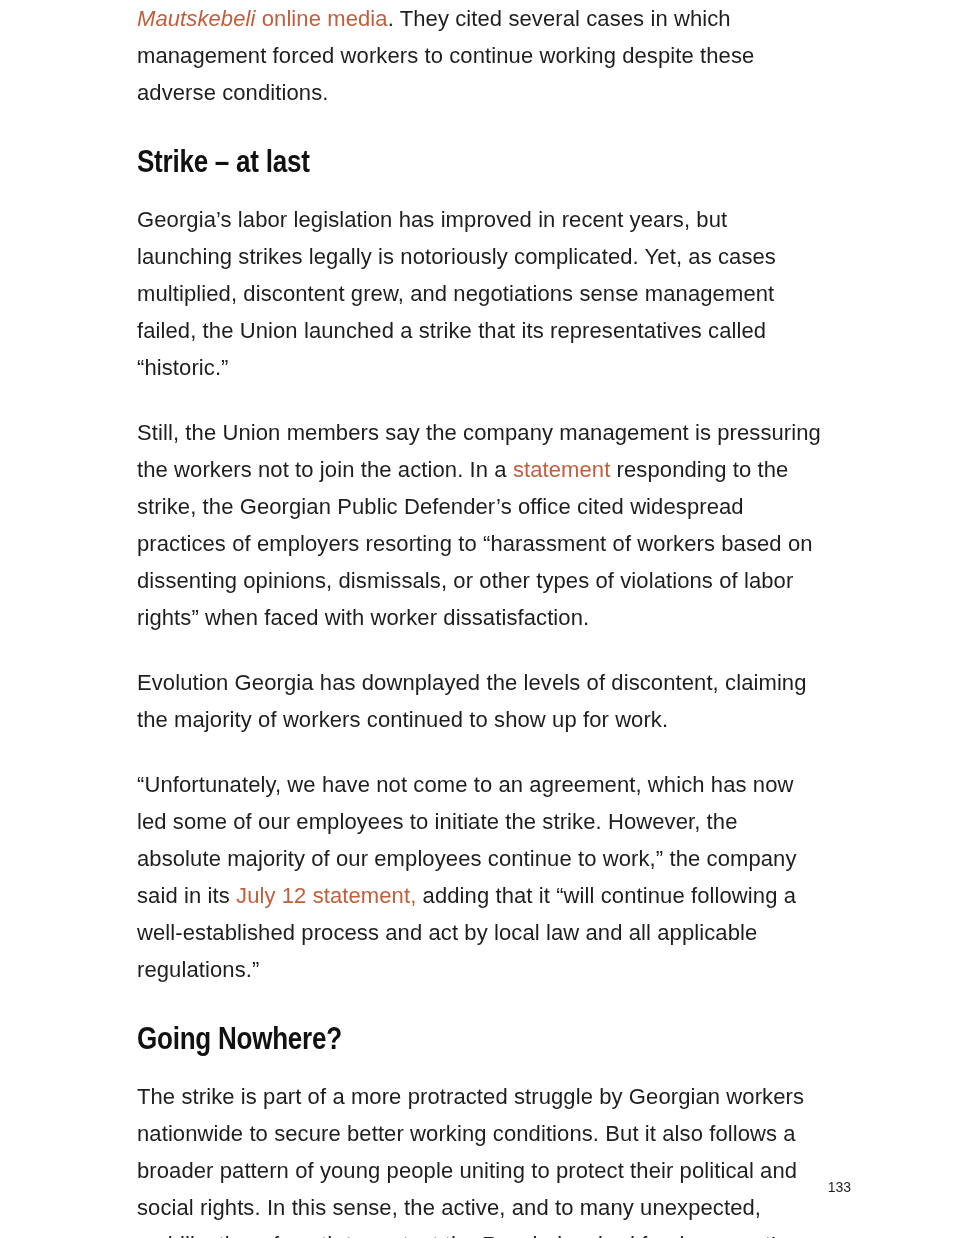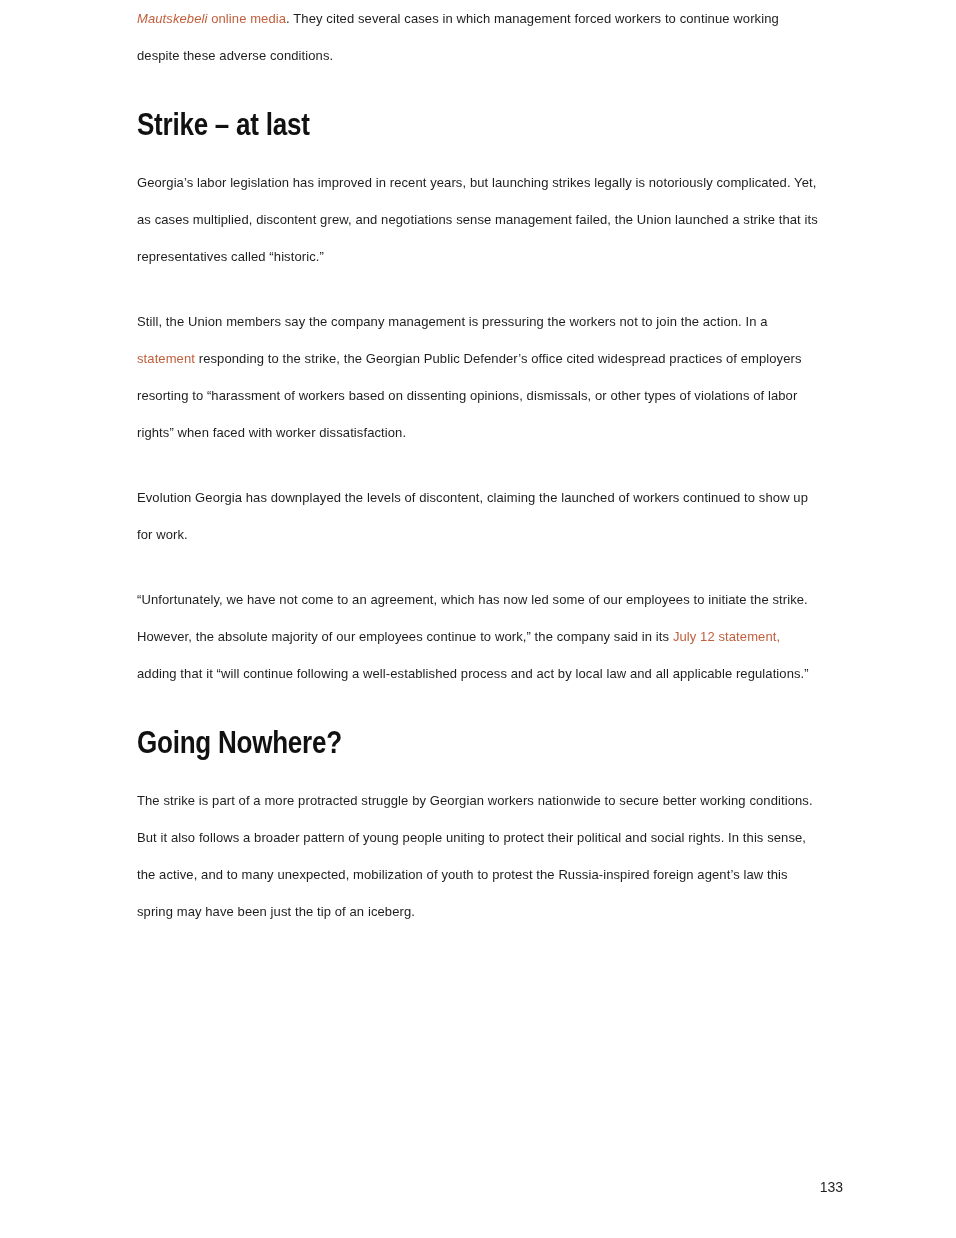--- a/index.html
+++ b/index.html
@@ -15,21 +15,21 @@
     position: relative;
     overflow: hidden;
   }
   .content {
     position: absolute;
     left: 137px;
     top: 0;
     width: 684px;
   }
   .content p {
-    font-size: 13px;
+    font-size: 22px;
     line-height: 37px;
     font-weight: 400;
     margin: 0 0 28px 0;
     letter-spacing: 0.1px;
   }
   .content h2 {
     font-size: 31px;
     line-height: 42px;
     font-weight: 700;
     color: #111111;
@@ -43,41 +43,41 @@
     color: #c15f3c;
     text-decoration: none;
     cursor: pointer;
   }
   .italic {
     font-style: italic;
   }
   .page-number {
     position: absolute;
     top: 1179px;
-    right: 113px;
+    right: 105px;
     font-size: 14px;
     line-height: 17px;
     color: #1e1e1e;
   }
 </style>
 </head>
 <body>
 
 <main class="page">
   <div class="content">
 
     <p><a class="link italic">Mautskebeli</a><a class="link"> online media</a><span>. They cited several cases in which management forced workers to continue working despite these adverse conditions.</span></p>
 
     <h2>Strike – at last</h2>
 
     <p>Georgia’s labor legislation has improved in recent years, but launching strikes legally is notoriously complicated. Yet, as cases multiplied, discontent grew, and negotiations sense management failed, the Union launched a strike that its representatives called “historic.”</p>
 
     <p><span>Still, the Union members say the company management is pressuring the workers not to join the action. In a </span><a class="link">statement</a><span> responding to the strike, the Georgian Public Defender’s office cited widespread practices of employers resorting to “harassment of workers based on dissenting opinions, dismissals, or other types of violations of labor rights” when faced with worker dissatisfaction.</span></p>
 
-    <p>Evolution Georgia has downplayed the levels of discontent, claiming the launched of workers continued to show up for work.</p>
+    <p>Evolution Georgia has downplayed the levels of discontent, claiming the majority of workers continued to show up for work.</p>
 
     <p><span>“Unfortunately, we have not come to an agreement, which has now led some of our employees to initiate the strike. However, the absolute majority of our employees continue to work,” the company said in its </span><a class="link">July 12 statement,</a><span> adding that it “will continue following a well-established process and act by local law and all applicable regulations.”</span></p>
 
     <h2>Going Nowhere?</h2>
 
     <p>The strike is part of a more protracted struggle by Georgian workers nationwide to secure better working conditions. But it also follows a broader pattern of young people uniting to protect their political and social rights. In this sense, the active, and to many unexpected, mobilization of youth to protest the Russia-inspired foreign agent’s law this spring may have been just the tip of an iceberg.</p>
 
   </div>
 
   <div class="page-number">133</div>

